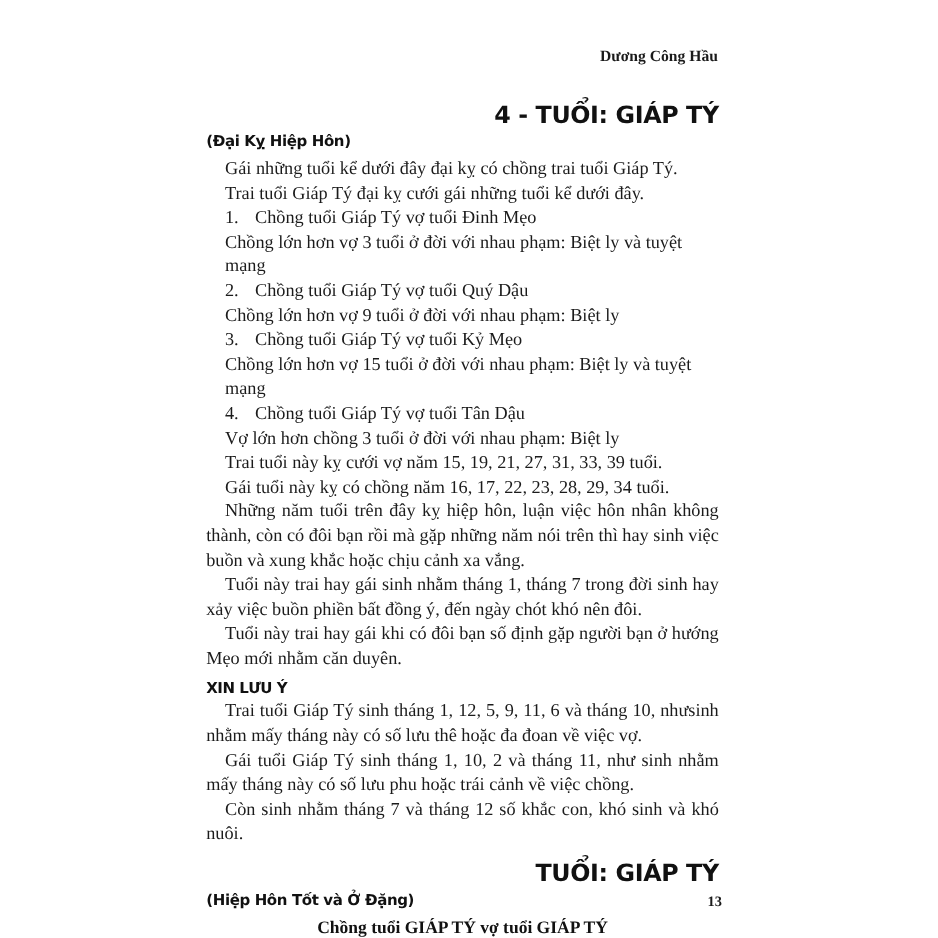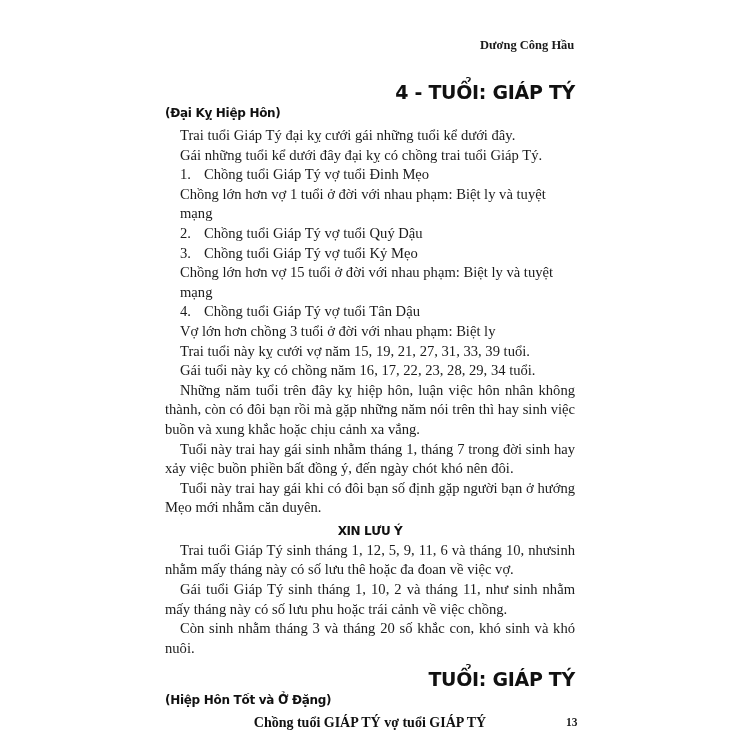--- a/index.html
+++ b/index.html
@@ -15,21 +15,21 @@
   }
   .h-title {
     font-family: "DejaVu Sans", sans-serif; font-weight: bold; text-align: right;
     font-size: 19px; letter-spacing: -0.3px; line-height: 24px; color: #111; margin: 0;
   }
   .h-sub {
     font-family: "DejaVu Sans", sans-serif; font-weight: bold; text-align: left;
     font-size: 12px; line-height: 18px; color: #111; margin: 0 0 4px 0; letter-spacing: -0.3px;
   }
   .h-note {
-    font-family: "DejaVu Sans", sans-serif; font-weight: bold; text-align: center;
+    font-family: "DejaVu Sans", sans-serif; font-weight: bold; text-align: left;
     font-size: 12px; line-height: 20px; color: #111; margin: 3px 0 0 0; letter-spacing: -0.4px;
   }
   .h-serif {
     font-family: "Liberation Serif", serif; font-weight: bold; text-align: center;
     font-size: 14px; line-height: 19.5px; color: #111; margin: 0;
   }
   p { margin: 0; }
   .ind { padding-left: 15px; }
   .list-item { padding-left: 15px; }
   .list-item .num { display: inline-block; width: 24px; }
@@ -45,44 +45,45 @@
 
 <div class="page">
 
   <div class="running-head">Dương Công Hầu</div>
 
   <div class="content">
 
     <h1 class="h-title">4 - TUỔI: GIÁP TÝ</h1>
     <h2 class="h-sub">(Đại Kỵ Hiệp Hôn)</h2>
 
+    <p class="ind">Gái những tuổi kể dưới đây đại kỵ có chồng trai tuổi Giáp Tý.</p>
     <p class="ind">Trai tuổi Giáp Tý đại kỵ cưới gái những tuổi kể dưới đây.</p>
-    <p class="ind">Gái những tuổi kể dưới đây đại kỵ có chồng trai tuổi Giáp Tý.</p>
 
     <div>
       <p class="list-item"><span class="num">1.</span><span>Chồng tuổi Giáp Tý vợ tuổi Đinh Mẹo</span></p>
-      <p class="ind">Chồng lớn hơn vợ 1 tuổi ở đời với nhau phạm: Biệt ly và tuyệt mạng</p>
+      <p class="ind">Chồng lớn hơn vợ 3 tuổi ở đời với nhau phạm: Biệt ly và tuyệt mạng</p>
       <p class="list-item"><span class="num">2.</span><span>Chồng tuổi Giáp Tý vợ tuổi Quý Dậu</span></p>
+      <p class="ind">Chồng lớn hơn vợ 9 tuổi ở đời với nhau phạm: Biệt ly</p>
       <p class="list-item"><span class="num">3.</span><span>Chồng tuổi Giáp Tý vợ tuổi Kỷ Mẹo</span></p>
       <p class="ind">Chồng lớn hơn vợ 15 tuổi ở đời với nhau phạm: Biệt ly và tuyệt mạng</p>
       <p class="list-item"><span class="num">4.</span><span>Chồng tuổi Giáp Tý vợ tuổi Tân Dậu</span></p>
       <p class="ind">Vợ lớn hơn chồng 3 tuổi ở đời với nhau phạm: Biệt ly</p>
     </div>
 
     <p class="ind">Trai tuổi này kỵ cưới vợ năm 15, 19, 21, 27, 31, 33, 39 tuổi.</p>
     <p class="ind">Gái tuổi này kỵ có chồng năm 16, 17, 22, 23, 28, 29, 34 tuổi.</p>
 
     <p class="just">Những năm tuổi trên đây kỵ hiệp hôn, luận việc hôn nhân không thành, còn có đôi bạn rồi mà gặp những năm nói trên thì hay sinh việc buồn và xung khắc hoặc chịu cảnh xa vắng.</p>
     <p class="just">Tuổi này trai hay gái sinh nhằm tháng 1, tháng 7 trong đời sinh hay xảy việc buồn phiền bất đồng ý, đến ngày chót khó nên đôi.</p>
     <p class="just">Tuổi này trai hay gái khi có đôi bạn số định gặp người bạn ở hướng Mẹo mới nhằm căn duyên.</p>
 
     <h3 class="h-note">XIN LƯU Ý</h3>
     <p class="just">Trai tuổi Giáp Tý sinh tháng 1, 12, 5, 9, 11, 6 và tháng 10, nhưsinh nhằm mấy tháng này có số lưu thê hoặc đa đoan về việc vợ.</p>
     <p class="just">Gái tuổi Giáp Tý sinh tháng 1, 10, 2 và tháng 11, như sinh nhằm mấy tháng này có số lưu phu hoặc trái cảnh về việc chồng.</p>
-    <p class="just">Còn sinh nhằm tháng 3 và tháng 20 số khắc con, khó sinh và khó nuôi.</p>
+    <p class="just">Còn sinh nhằm tháng 7 và tháng 12 số khắc con, khó sinh và khó nuôi.</p>
 
     <div class="section2">
       <h1 class="h-title">TUỔI: GIÁP TÝ</h1>
       <h2 class="h-sub">(Hiệp Hôn Tốt và Ở Đặng)</h2>
       <p class="h-serif">Chồng tuổi GIÁP TÝ vợ tuổi GIÁP TÝ</p>
 
     </div>
 
   </div>
 

